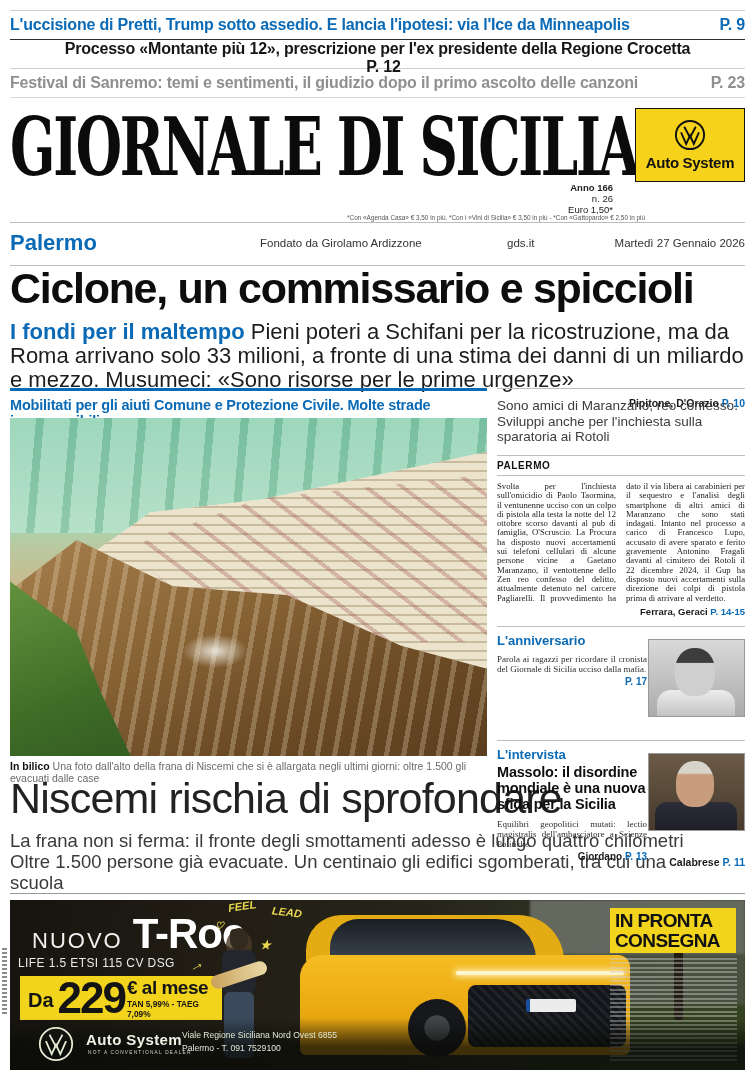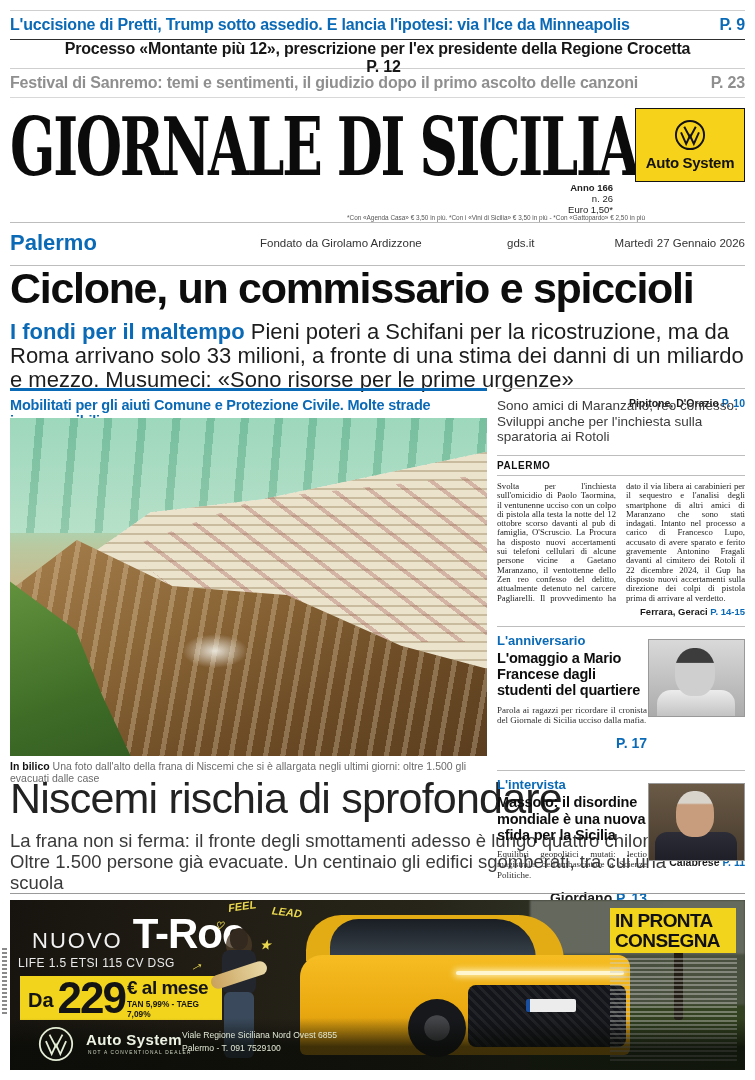--- a/index.html
+++ b/index.html
@@ -85,21 +85,21 @@
              padding:4px 0;font-size:10px;font-weight:bold;letter-spacing:.6px;color:#111;}
   .crime .body{margin-top:6px;height:122px;overflow:hidden;column-count:2;column-gap:10px;
                font-family:"Liberation Serif",serif;font-size:8.7px;line-height:1.07;
                text-align:justify;color:#1c1c1c;hyphens:auto;}
   .crime .byline{text-align:right;margin-top:2px;font-size:9.5px;}
   .teaser{position:relative;border-top:1px solid #bdbdbd;margin-top:9px;padding:6px 0 10px 0;min-height:88px;}
   .teaser .kick{font-size:13px;font-weight:bold;color:#0a6ab6;}
   .teaser h4{margin:2px 0 0 0;font-size:14.5px;line-height:1.12;color:#0e0e0e;width:152px;letter-spacing:-0.2px;}
   .teaser .tbody{margin:6px 0 0 0;width:150px;font-family:"Liberation Serif",serif;
                  font-size:9px;line-height:1.15;color:#2e2e2e;text-align:justify;}
-  .teaser .byline{width:150px;text-align:right;font-size:14px;margin-top:10px;}
+  .teaser .byline{width:150px;text-align:right;font-size:10px;margin-top:1px;}
   .tphoto{position:absolute;right:0;top:12px;width:95px;height:76px;border:1px solid #999;overflow:hidden;}
   .tp-bw{background:linear-gradient(180deg,#d9d9d9,#ababab);}
   .tp-bw .head{position:absolute;left:26px;top:8px;width:40px;height:48px;border-radius:46% 46% 42% 42%;
                background:linear-gradient(180deg,#3c3c3c 0 30%,#cfcfcf 32%);}
   .tp-bw .shoulders{position:absolute;left:8px;top:50px;width:78px;height:30px;border-radius:14px 14px 0 0;
                background:linear-gradient(180deg,#ececec,#bdbdbd);}
   .tp-col{background:linear-gradient(180deg,#6a5a46,#473a2d);}
   .tp-col .head{position:absolute;left:27px;top:7px;width:38px;height:46px;border-radius:46% 46% 42% 42%;
                background:linear-gradient(180deg,#d8d4cc 0 26%,#c79d7d 30%);}
   .tp-col .shoulders{position:absolute;left:6px;top:48px;width:82px;height:30px;border-radius:12px 12px 0 0;
@@ -245,21 +245,20 @@
       <div class="rc-kicker">PALERMO</div>
       <div class="body">Svolta per l'inchiesta sull'omicidio di Paolo Taormina, il ventunenne ucciso con un colpo di pistola alla testa la notte del 12 ottobre scorso davanti al pub di famiglia, O'Scruscio. La Procura ha disposto nuovi accertamenti sui telefoni cellulari di alcune persone vicine a Gaetano Maranzano, il ventottenne dello Zen reo confesso del delitto, attualmente detenuto nel carcere Pagliarelli. Il provvedimento ha dato il via libera ai carabinieri per il sequestro e l'analisi degli smartphone di altri amici di Maranzano che sono stati indagati. Intanto nel processo a carico di Francesco Lupo, accusato di avere sparato e ferito gravemente Antonino Fragali davanti al cimitero dei Rotoli il 22 dicembre 2024, il Gup ha disposto nuovi accertamenti sulla direzione dei colpi di pistola prima di arrivare al verdetto.</div>
       <div class="byline">
         <span class="name">Ferrara, Geraci</span>
         <span class="pg">P. 14-15</span>
       </div>
     </div>
 
     <div class="teaser">
       <div class="kick">L'anniversario</div>
-      <h4>L'omaggio a Mario Francese dagli studenti del quartiere</h4>
       <p class="tbody">Parola ai ragazzi per ricordare il cronista del Giornale di Sicilia ucciso dalla mafia.</p>
       <div class="byline">
         <span class="pg">P. 17</span>
       </div>
       <div class="tphoto tp-bw">
         <div class="shoulders"></div>
         <div class="head"></div>
       </div>
     </div>
 

